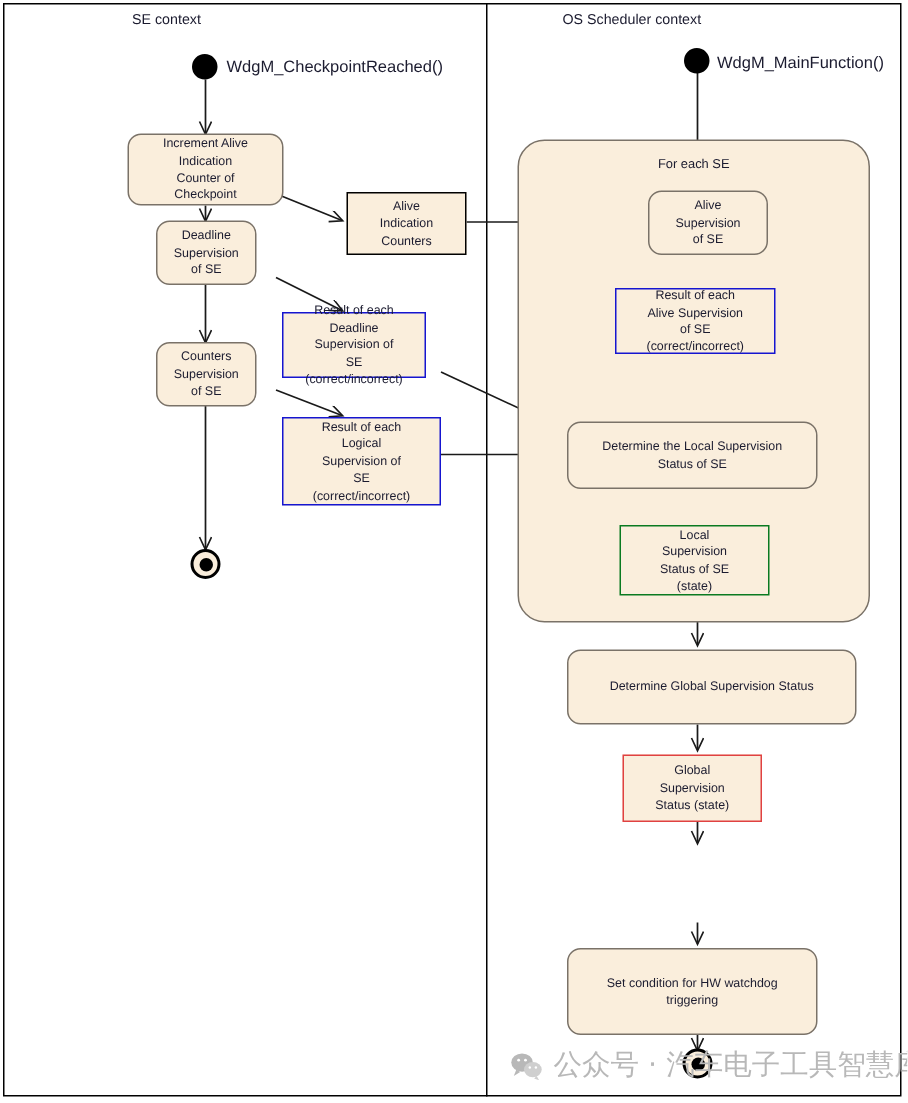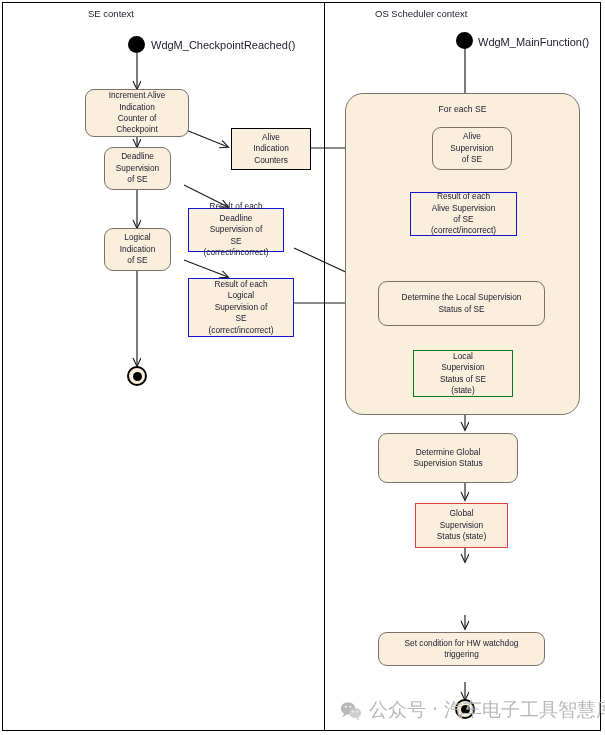--- a/index.html
+++ b/index.html
@@ -187,21 +187,21 @@
     </g>
   </svg>
 
   <div class="start-node" style="left:128px; top:36px;"></div>
   <div class="start-label" style="left:151px; top:39px;">WdgM_CheckpointReached()</div>
 
   <div class="node action" style="left:85px; top:89px; width:104px; height:48px;">Increment Alive Indication Counter of Checkpoint</div>
 
   <div class="node action" style="left:104px; top:147px; width:67px; height:43px;">Deadline Supervision of SE</div>
 
-  <div class="node action" style="left:104px; top:228px; width:67px; height:43px;">Logical Indication of SE</div>
+  <div class="node action" style="left:104px; top:228px; width:67px; height:43px;">Counters Supervision of SE</div>
 
   <div class="node object-box" style="left:231px; top:128px; width:80px; height:42px;">Alive Indication Counters</div>
 
   <div class="node object-box object-blue" style="left:188px; top:208px; width:96px; height:44px;">Result of each Deadline Supervision of SE (correct/incorrect)</div>
 
   <div class="node object-box object-blue" style="left:188px; top:278px; width:106px; height:59px;">Result of each Logical Supervision of SE (correct/incorrect)</div>
 
   <div class="end-node" style="left:127px; top:366px;"></div>
 
   <div class="start-node" style="left:456px; top:32px;"></div>
@@ -211,26 +211,26 @@
   <div class="group-label" style="left:345px; top:104px; width:235px;">For each SE</div>
 
   <div class="node action" style="left:432px; top:127px; width:80px; height:43px;">Alive Supervision of SE</div>
 
   <div class="node object-box object-blue" style="left:410px; top:192px; width:107px; height:44px;">Result of each Alive Supervision of SE (correct/incorrect)</div>
 
   <div class="node action" style="left:378px; top:281px; width:167px; height:45px;">Determine the Local Supervision Status of SE</div>
 
   <div class="node object-box object-green" style="left:413px; top:350px; width:100px; height:47px;">Local Supervision Status of SE (state)</div>
 
-  <div class="node action" style="left:378px; top:433px; width:140px; height:50px;">Determine Global Supervision Status</div>
+  <div class="node action" style="left:378px; top:433px; width:193px; height:50px;">Determine Global Supervision Status</div>
 
   <div class="node object-box object-red" style="left:415px; top:503px; width:93px; height:45px;">Global Supervision Status (state)</div>
 
 
-  <div class="node action" style="left:378px; top:632px; width:167px; height:34px;">Set condition for HW watchdog triggering</div>
+  <div class="node action" style="left:378px; top:632px; width:167px; height:58px;">Set condition for HW watchdog triggering</div>
 
   <div class="end-node" style="left:455px; top:699px;"></div>
 
   <div class="watermark">
     <span class="wechat-icon">
       <svg viewBox="0 0 26 22" width="22" height="19" xmlns="http://www.w3.org/2000/svg">
         <ellipse cx="9.5" cy="8.5" rx="8.5" ry="7.2" fill="#b8b8b8"></ellipse>
         <path d="M5 14 L3 19 L8 16 Z" fill="#b8b8b8"></path>
         <ellipse cx="18" cy="14" rx="7" ry="6" fill="#cfcfcf"></ellipse>
         <path d="M21 19 L23 22.5 L19 21 Z" fill="#cfcfcf"></path>

